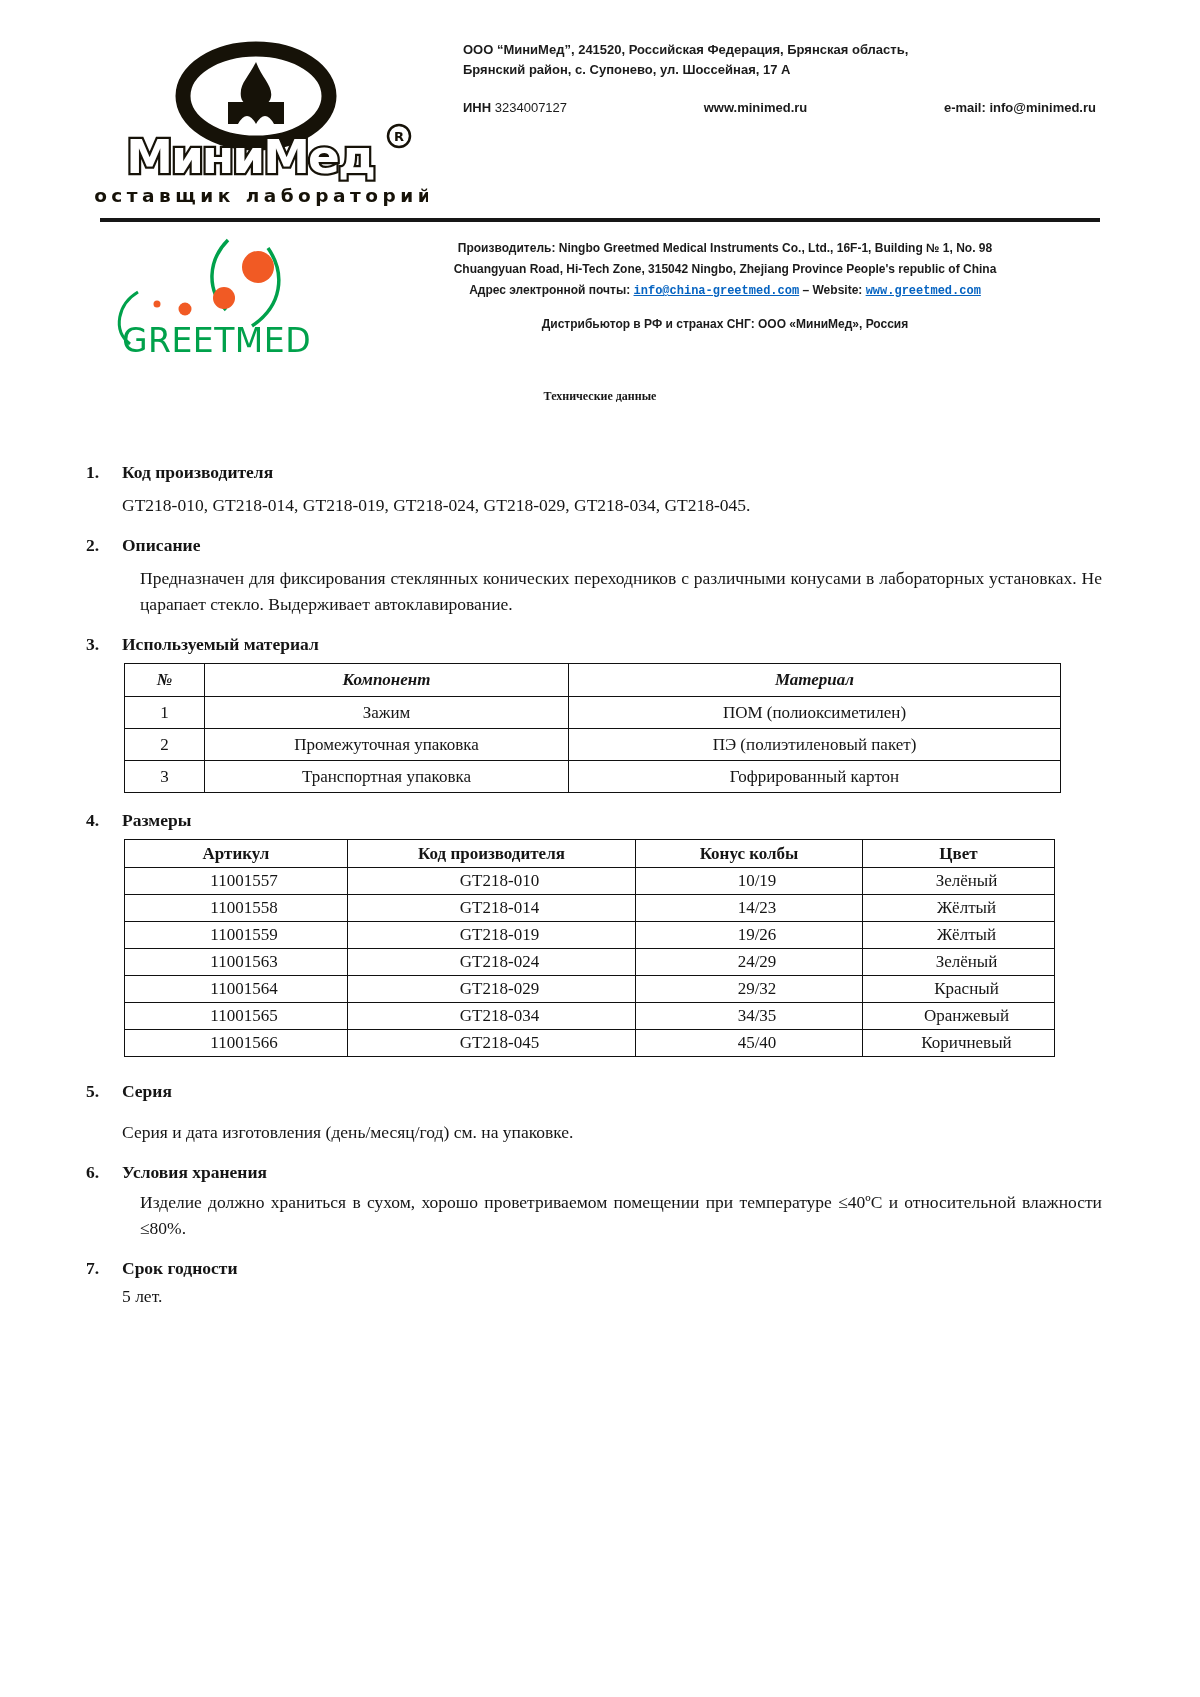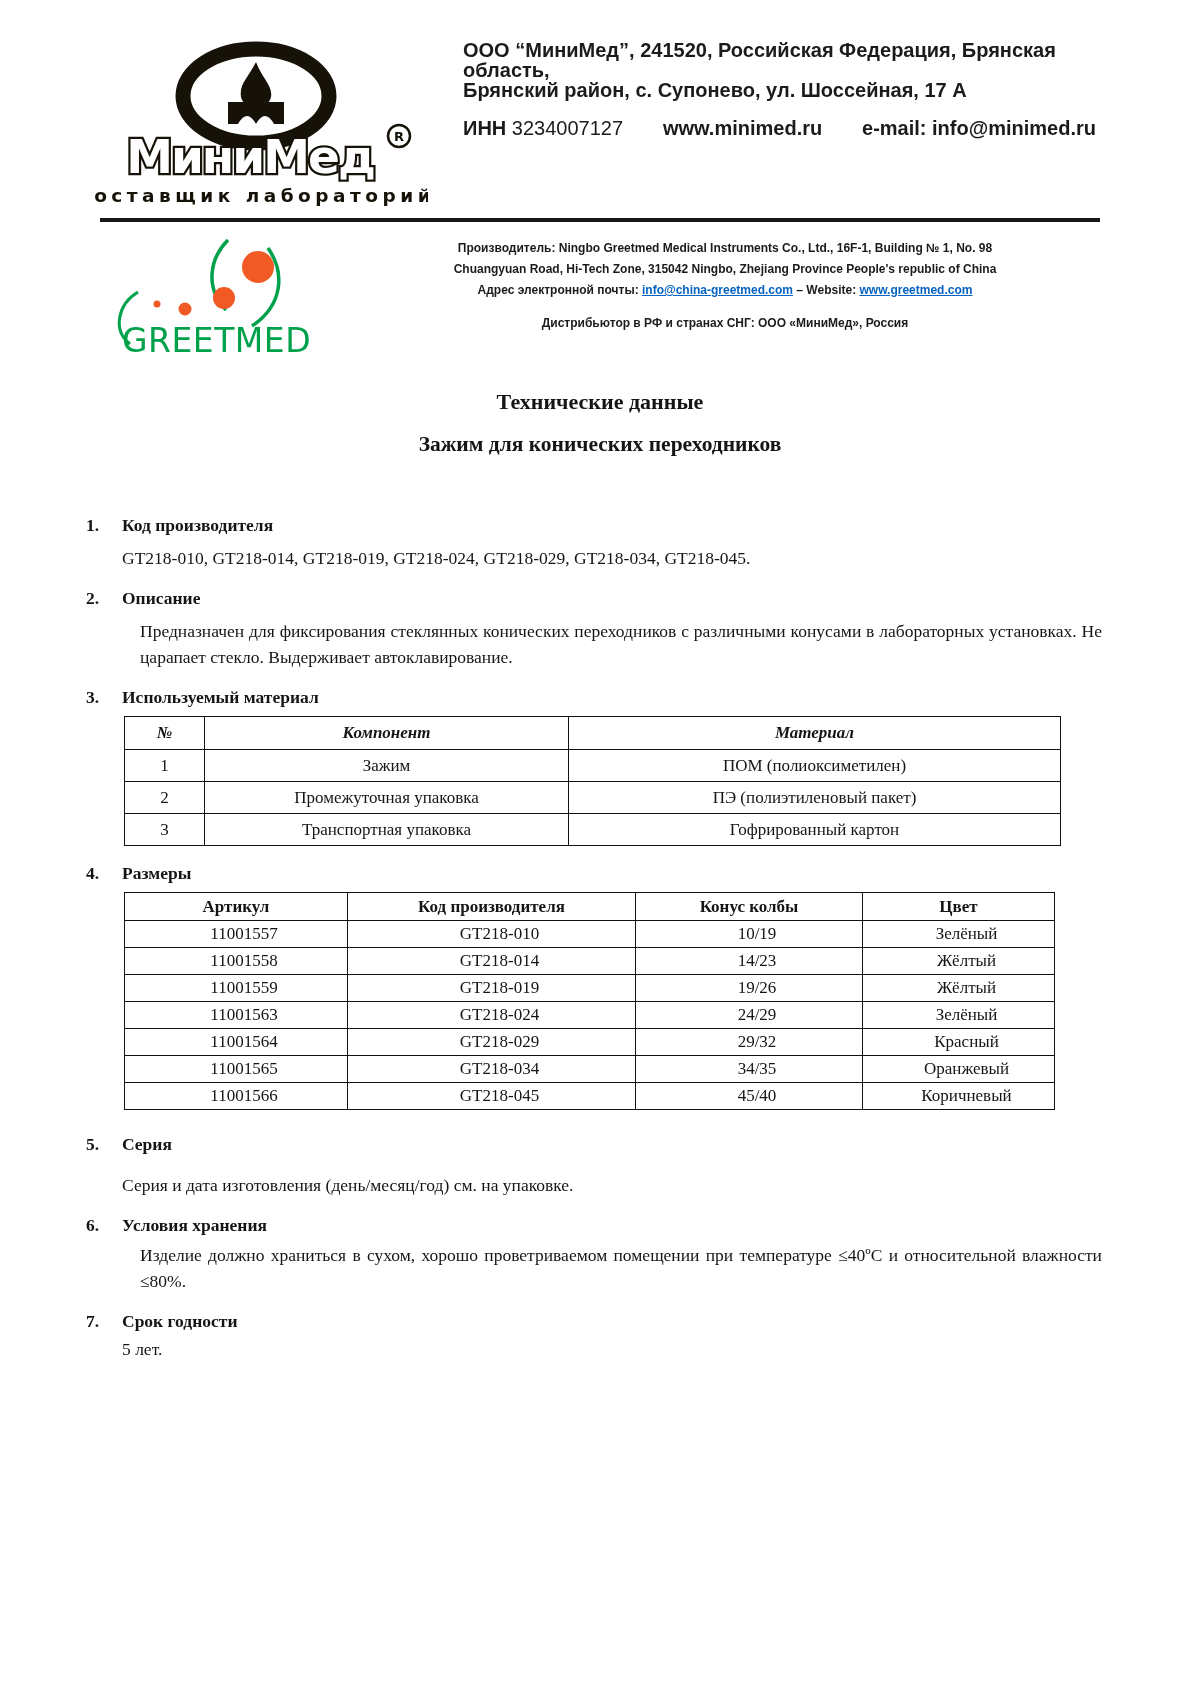--- a/index.html
+++ b/index.html
@@ -7,36 +7,36 @@
   body {
     width:1200px; height:1697px; position:relative;
     font-family:"Liberation Serif", serif; color:#151515;
     overflow:hidden;
   }
   .page { padding:40px 100px 0 100px; }
 
   
   .hdr { display:flex; align-items:flex-start; }
   .hdr-logo { width:340px; flex:0 0 340px; margin-left:-12px; }
-  .hdr-right { flex:1; padding-left:35px; font-family:"Liberation Sans", sans-serif; font-weight:bold; font-size:20px; line-height:20px; color:#1b1b1b; }
+  .hdr-right { flex:1; padding-left:35px; font-family:"Liberation Sans", sans-serif; font-weight:bold; font-size:13px; line-height:20px; color:#1b1b1b; }
   .hdr-block { margin-bottom:13px; }
   .hdr-meta { display:flex; justify-content:space-between; align-items:flex-end; margin-top:18px; padding-right:4px; }
   .inn-num { font-weight:normal; }
 
   .rule { height:4px; background:#161616; margin:6px 0 0 0; width:1000px; }
 
   
   .mfr { display:flex; align-items:flex-start; margin-top:8px; }
   .mfr-logo { width:250px; flex:0 0 250px; padding-top:4px; }
   .mfr-right { flex:1; font-family:"Liberation Sans", sans-serif; font-weight:bold; font-size:12px; line-height:21px; text-align:center; padding-top:8px; color:#1b1b1b; }
-  .mfr-right a, .lnk { color:#0563C1; text-decoration:underline; }
+  .mfr-right a, .lnk { color:#0563C1; text-decoration:underline;font-family:Liberation Mono, monospace; }
   .distrib { margin-top:12px; }
 
   
-  .subtitle { text-align:center; font-weight:bold; font-size:22px; margin-top:26px; }
+  .subtitle { text-align:center; font-weight:bold; font-size:12px; margin-top:26px; }
   .doc-title { text-align:center; font-weight:bold; font-size:21.5px; margin-top:17px; }
 
   
   .sections { margin-top:58px; padding-left:-12px; }
   .sec-head { display:flex; font-weight:bold; font-size:17.5px; margin-left:-14px; margin-top:17px; }
   .sec-num { width:36px; flex:0 0 36px; }
   .sec-body { margin-left:22px; margin-top:9px; font-size:17.5px; line-height:26px; width:962px; }
   .just { text-align:justify;margin-left:40px; }
 
   
@@ -99,21 +99,20 @@
     </div>
     <div class="mfr-right">
       <div>Производитель: Ningbo Greetmed Medical Instruments Co., Ltd., 16F-1, Building № 1, No. 98</div>
       <div>Chuangyuan Road, Hi-Tech Zone, 315042 Ningbo, Zhejiang Province People's republic of China</div>
       <div><span>Адрес электронной почты: </span><span class="lnk">info@china-greetmed.com</span><span> – Website: </span><span class="lnk">www.greetmed.com</span></div>
       <div class="distrib">Дистрибьютор в РФ и странах СНГ: ООО «МиниМед», Россия</div>
     </div>
   </div>
 
   <div class="subtitle">Технические данные</div>
-  <div class="doc-title">Зажим для конических переходников</div>
 
   <div class="sections">
 
     <div class="sec-head" style="margin-top:0;">
       <span class="sec-num">1.</span>
       <span>Код производителя</span>
     </div>
     <div class="sec-body">GT218-010, GT218-014, GT218-019, GT218-024, GT218-029, GT218-034, GT218-045.</div>
 
     <div class="sec-head">

